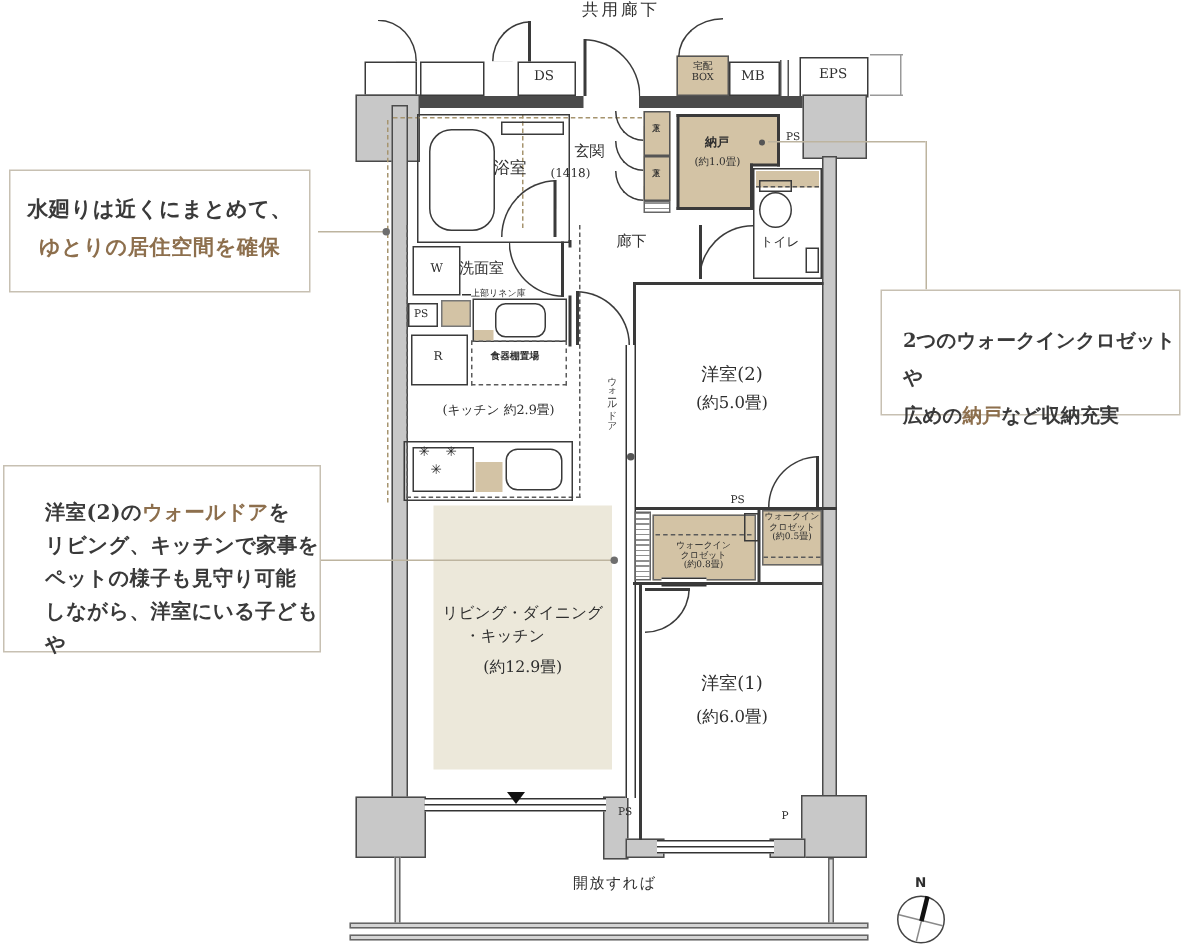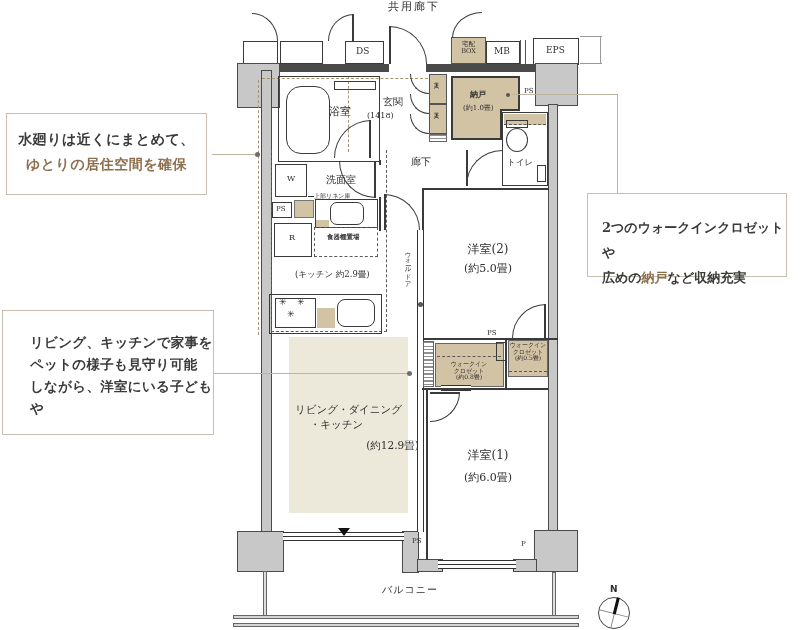--- a/index.html
+++ b/index.html
@@ -95,21 +95,21 @@
   <div class="bdash-v" style="left:348px;top:76px;height:76px;"></div>
 
   <div class="thinbox" style="left:278px;top:76px;width:102px;height:86px;"></div>
   <div class="thinbox" style="left:286px;top:86px;width:44px;height:68px;border-radius:15px;"></div>
   <div class="thinbox" style="left:334px;top:81px;width:42px;height:9px;border-width:1px;"></div>
   <div class="lbl" style="left:329px;top:106px;font-size:11px;">浴室</div>
   <div class="lbl" style="left:331px;top:112px;font-size:8px;margin-left:36px;">(1418)</div>
   <div class="arc arc-tl" style="left:334px;top:120px;width:37px;height:38px;"></div>
   <div class="ln" style="left:369px;top:120px;width:2px;height:38px;"></div>
 
-  <div class="lbl" style="left:306px;top:174px;font-size:10px;padding-left:20px;">洗面室</div>
+  <div class="lbl" style="left:306px;top:174px;font-size:10px;">洗面室</div>
   <div class="thinbox" style="left:275px;top:164px;width:32px;height:33px;"></div>
   <div class="lbl" style="left:287px;top:175px;font-size:8px;">W</div>
   <div class="thinbox" style="left:272px;top:202px;width:20px;height:16px;border-width:1px;"></div>
   <div class="lbl" style="left:276px;top:206px;font-size:7px;">PS</div>
   <div class="beige" style="left:294px;top:200px;width:20px;height:18px;border:1px solid #777;box-sizing:border-box;"></div>
   <div class="lbl" style="left:314px;top:193px;font-size:6px;">上部リネン庫</div>
   <div class="abs" style="left:308px;top:196px;width:6px;height:1px;background:#333;"></div>
   <div class="thinbox" style="left:315px;top:199px;width:63px;height:29px;border-width:1px;"></div>
   <div class="thinbox" style="left:330px;top:202px;width:34px;height:23px;border-radius:7px;"></div>
   <div class="beige" style="left:316px;top:220px;width:13px;height:7px;"></div>
@@ -199,49 +199,50 @@
     <span>ウォークイン</span><br>
     <span>クロゼット</span><br>
     <span>(約0.5畳)</span>
   </div>
   <div class="dash-h" style="left:509px;top:371px;width:38px;"></div>
   <div class="ln" style="left:422px;top:388px;width:126px;height:2px;"></div>
 
   <div class="abs" style="left:289px;top:337px;width:119px;height:176px;background:#ece8da;"></div>
   <div class="lbl ctr" style="left:289px;top:404px;width:119px;font-size:10.5px;">リビング・ダイニング</div>
   <div class="lbl ctr" style="left:289px;top:419px;width:95px;font-size:10.5px;">・キッチン</div>
-  <div class="lbl ctr" style="left:289px;top:440px;width:119px;font-size:10.5px;padding-left:44px;">(約12.9畳)</div>
+  <div class="lbl ctr" style="left:289px;top:440px;width:119px;font-size:10.5px;">(約12.9畳)</div>
 
   <div class="ln" style="left:426px;top:390px;width:2px;height:170px;"></div>
   <div class="lbl ctr" style="left:448px;top:449px;width:80px;font-size:12px;">洋室(1)</div>
   <div class="lbl ctr" style="left:448px;top:472px;width:80px;font-size:11px;">(約6.0畳)</div>
   <div class="arc arc-br" style="left:430px;top:392px;width:30px;height:30px;"></div>
   <div class="ln" style="left:430px;top:392px;width:30px;height:2px;"></div>
   <div class="lbl" style="left:412px;top:538px;font-size:7px;">PS</div>
   <div class="lbl" style="left:521px;top:541px;font-size:7px;">P</div>
 
-  <div class="lbl" style="left:382px;top:584px;font-size:10px;letter-spacing:1px;">バルコニー</div>
+  <div class="lbl" style="left:382px;top:584px;font-size:10px;letter-spacing:1px;">開放すれば</div>
   <div class="abs" style="left:263px;top:571px;width:4px;height:46px;background:#ddd;border:1px solid #666;box-sizing:border-box;"></div>
   <div class="abs" style="left:552px;top:572px;width:4px;height:45px;background:#ddd;border:1px solid #666;box-sizing:border-box;"></div>
   <div class="abs" style="left:233px;top:615px;width:346px;height:4px;background:#d5d5d5;border:1px solid #666;box-sizing:border-box;"></div>
   <div class="abs" style="left:233px;top:623px;width:346px;height:4px;background:#d5d5d5;border:1px solid #666;box-sizing:border-box;"></div>
 
   <div class="leader" style="left:212px;top:154px;width:46px;height:1px;"></div>
   <div class="dot" style="left:255px;top:152px;"></div>
   <div class="leader" style="left:214px;top:373px;width:196px;height:1px;"></div>
   <div class="dot" style="left:407px;top:371px;"></div>
   <div class="leader" style="left:512px;top:94px;width:105px;height:1px;"></div>
   <div class="leader" style="left:617px;top:94px;width:1px;height:99px;"></div>
 
   <div class="callout" style="left:6px;top:113px;width:201px;height:82px;font-size:14px;text-align:center;padding-top:17px;box-sizing:border-box;letter-spacing:0.5px;">
     <div>水廻りは近くにまとめて、</div>
     <div class="hl" style="margin-top:7px;">ゆとりの居住空間を確保</div>
   </div>
 
   <div class="callout" style="left:2px;top:310px;width:212px;height:125px;font-size:13.5px;padding:20px 0 0 27px;box-sizing:border-box;letter-spacing:0.3px;line-height:22px;">
+    <div><span>洋室(2)の</span><span class="hl">ウォールドア</span><span>を</span></div>
     <div>リビング、キッチンで家事を</div>
     <div>ペットの様子も見守り可能</div>
     <div>しながら、洋室にいる子どもや</div>
   </div>
 
   <div class="callout" style="left:587px;top:193px;width:200px;height:84px;font-size:13px;padding:21px 0 0 14px;box-sizing:border-box;line-height:25px;">
     <div>2つのウォークインクロゼットや</div>
     <div><span>広めの</span><span class="hl">納戸</span><span>など収納充実</span></div>
   </div>
 

